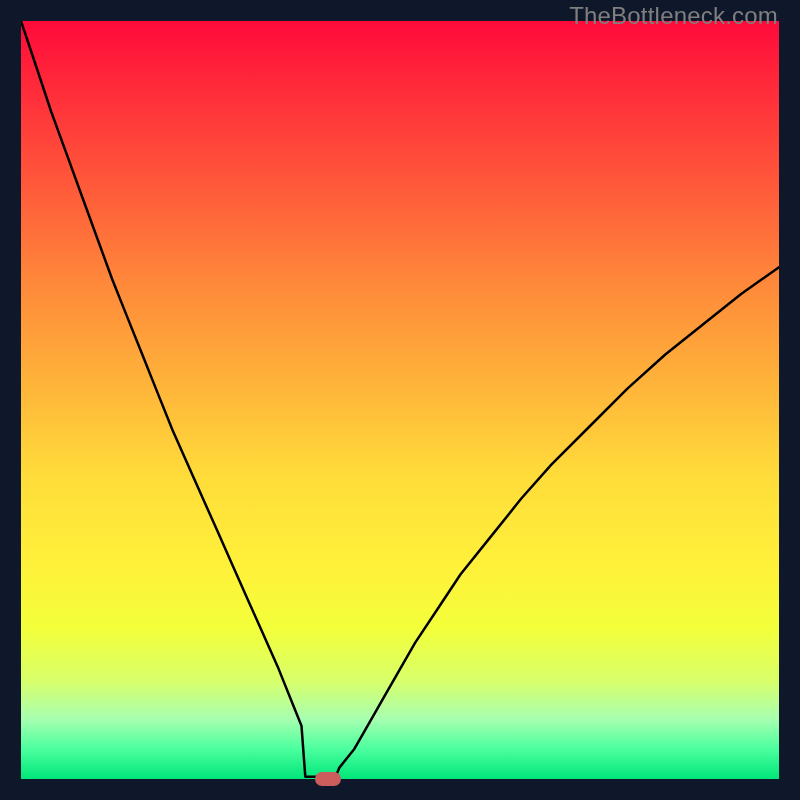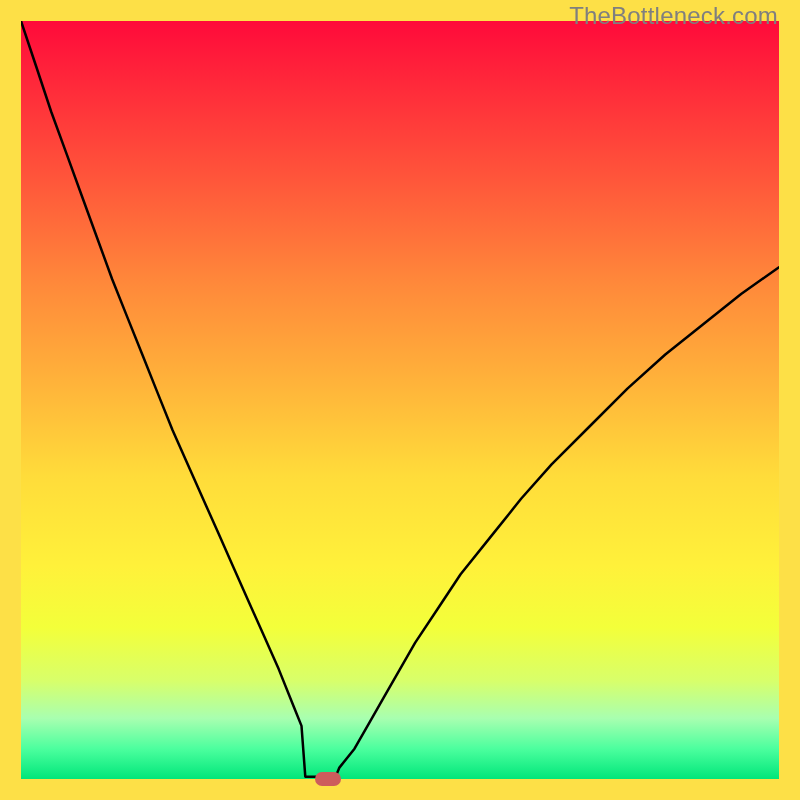--- a/index.html
+++ b/index.html
@@ -10,21 +10,21 @@
     background: #000;
     overflow: hidden;
     font-family: Arial, Helvetica, sans-serif;
   }
   .frame {
     position: absolute;
     left: 0;
     top: 0;
     width: 800px;
     height: 800px;
-    background: #fde047;
+    background: #0f172a;
   }
   .plot {
     position: absolute;
     left: 21px;
     top: 21px;
     width: 758px;
     height: 758px;
     
     background: linear-gradient(to bottom,
       #ff0a3a 0%,

